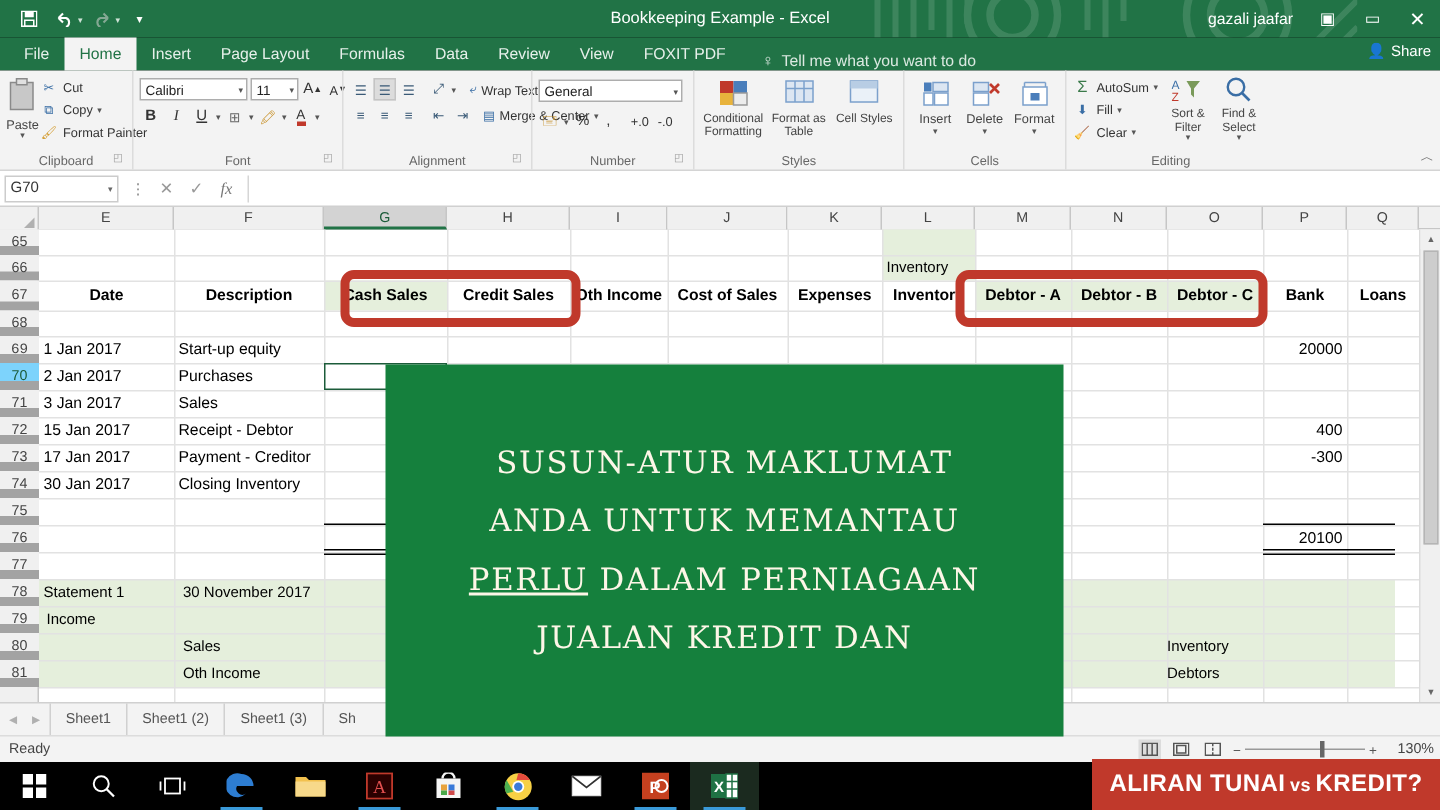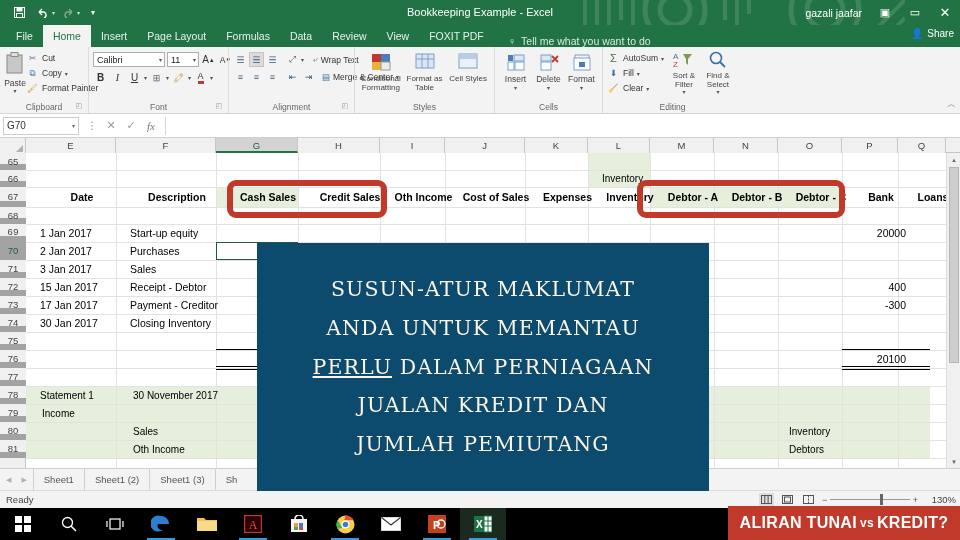--- a/index.html
+++ b/index.html
@@ -140,26 +140,26 @@
     position: absolute; top: 0; height: 15px; line-height: 15px; text-align: center;
     font-size: 9.5px; color: #444; border-right: 1px solid #c6c6c6; background: #f0f0f0;
   }
   .ch.sel { background: #d3d3d3; color: #1c5c3a; border-bottom: 2px solid #217346; }
 
   .rowhdr-col { position: absolute; left: 0; top: 15px; width: 26px; bottom: 0; background: #f0f0f0; border-right: 1px solid #c6c6c6; }
   .rh {
     position: absolute; left: 0; width: 26px; text-align: center; font-size: 9.5px;
     color: #444; border-bottom: 6px solid #a3a3a3; background: #f0f0f0;
   }
-  .rh.sel { background: #a3a3a3; color: #1c5c3a; }
+  .rh.sel { background: #7dd3fc; color: #1c5c3a; }
 
   .cells { position: absolute; left: 26px; top: 15px; right: 0; bottom: 0; }
   .rowline { position: absolute; left: 0; right: 0; height: 1px; background: #e2e2e2; }
   .colline { position: absolute; top: 0; bottom: 0; width: 1px; background: #e2e2e2; }
-  .cell { position: absolute; font-size: 10.5px; color: #000; white-space: nowrap; display: flex; align-items: center; margin-left: 11px; }
+  .cell { position: absolute; font-size: 10.5px; color: #000; white-space: nowrap; display: flex; align-items: center; }
   .cell.b { font-weight: bold; }
   .cell.r { justify-content: flex-end; }
   .cell.c { justify-content: center; }
   .greenfill { position: absolute; background: #e5efdc; }
   .selbox { position: absolute; border: 1.5px solid #1c5c3a; background: #fff; }
   .uline { position: absolute; height: 1px; background: #000; }
 
   
   .redbox { position: absolute; border: 6px solid #c0392b; border-radius: 9px; }
 
@@ -196,21 +196,21 @@
 
   
   .taskbar { position: absolute; left: 0; top: 508px; width: 960px; height: 32px; background: #000; display: flex; align-items: center; }
   .tbitem { width: 46px; height: 32px; position: relative; display: flex; align-items: center; justify-content: center; }
   .tbitem.active { background: #1b2a1f; }
   .tbitem .ul { position: absolute; bottom: 0; left: 9px; width: 28px; height: 2px; background: #3a9ad9; }
 
   
   .overlay {
     position: absolute; left: 257px; top: 243px; width: 452px; height: 248px;
-    background: #0c4a6e; display: flex; flex-direction: column;
+    background: #15803d; display: flex; flex-direction: column;
     align-items: center; justify-content: center;
     font-family: "DejaVu Serif", serif; color: #fdf6e7;
     font-size: 20.5px; letter-spacing: 1.1px; line-height: 1.9;
     text-align: center;
   }
   .overlay .ln { white-space: nowrap; }
   .overlay .u { text-decoration: underline; }
 
   
   .banner {
@@ -405,20 +405,44 @@
           </div>
         </div>
       </div>
         </div>
       <div class="rgroup-label">
         <span>Alignment</span>
         <span class="dlg">◰</span>
       </div>
     </div>
 
+    <div class="rgroup" style="width:108px;">
+      <div class="rgroup-body">
+          <div style="padding-top:4px;">
+        <div class="combo" style="width:96px;margin-bottom:5px;">
+          <span class="cv">General</span>
+          <span class="car">▾</span>
+        </div>
+        <div class="numbtns">
+          <div class="fbtn">
+                <span style="color:#c8922b;font-size:9px;">🖃</span>
+              </div>
+          <span class="caret">▾</span>
+          <div class="fbtn">%</div>
+          <div class="fbtn">,</div>
+          <div class="fbtn sm" style="margin-left:4px;">+.0</div>
+          <div class="fbtn sm">-.0</div>
+        </div>
+      </div>
+        </div>
+      <div class="rgroup-label">
+        <span>Number</span>
+        <span class="dlg">◰</span>
+      </div>
+    </div>
 
     <div class="rgroup" style="width:140px;">
       <div class="rgroup-body" style="justify-content:space-around;padding-top:2px;">
         <div class="stylebtn">
           <span class="glyph">
             <svg width="22" height="20" viewBox="0 0 22 20">
                 <rect x="2" y="2" width="9" height="8" fill="#c0392b"></rect>
                 <rect x="11" y="2" width="9" height="8" fill="#4a7ebb"></rect>
                 <rect x="2" y="10" width="9" height="8" fill="#e8b33c"></rect>
                 <rect x="11" y="10" width="9" height="8" fill="#ececec" stroke="#999"></rect>
@@ -833,21 +857,20 @@
   </div>
 
   <div class="overlay">
     <div class="ln">SUSUN-ATUR MAKLUMAT</div>
     <div class="ln">ANDA UNTUK MEMANTAU</div>
     <div class="ln">
       <span class="u">PERLU</span>
       <span>DALAM PERNIAGAAN</span>
     </div>
     <div class="ln">JUALAN KREDIT DAN</div>
-    <div class="ln">JUMLAH PEMIUTANG</div>
   </div>
 
   <div class="banner">
     <span>ALIRAN TUNAI</span>
     <span class="sm">vs</span>
     <span>KREDIT?</span>
   </div>
 
 </div>
 

